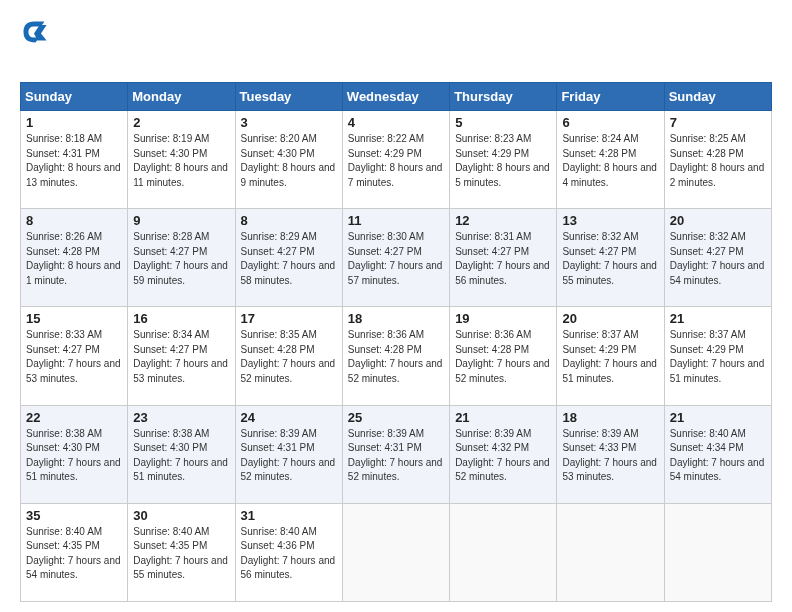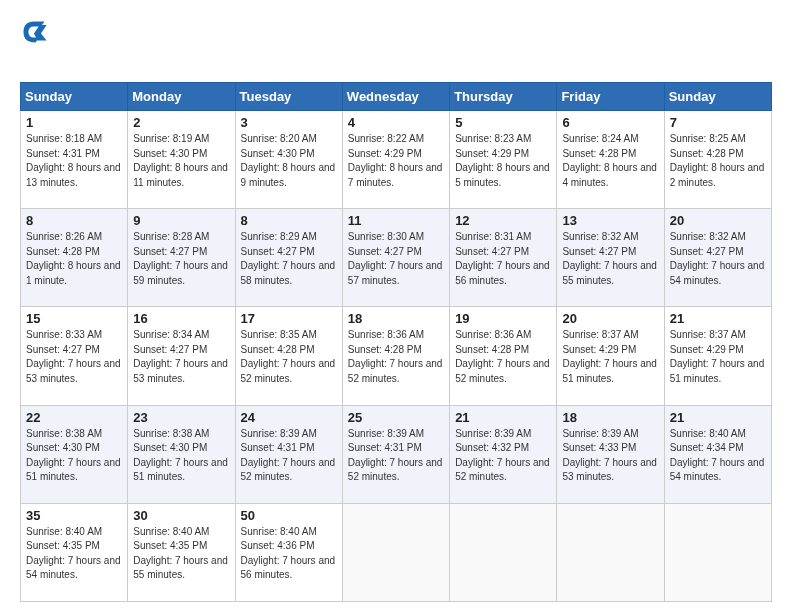--- a/index.html
+++ b/index.html
@@ -259,21 +259,21 @@
         <tr>
           <td>
             <span class="day-num">35</span>
             <div class="day-info">Sunrise: 8:40 AM<br>Sunset: 4:35 PM<br>Daylight: 7 hours and 54 minutes.</div>
           </td>
           <td>
             <span class="day-num">30</span>
             <div class="day-info">Sunrise: 8:40 AM<br>Sunset: 4:35 PM<br>Daylight: 7 hours and 55 minutes.</div>
           </td>
           <td>
-            <span class="day-num">50</span>
+            <span class="day-num">31</span>
             <div class="day-info">Sunrise: 8:40 AM<br>Sunset: 4:36 PM<br>Daylight: 7 hours and 56 minutes.</div>
           </td>
           <td class="empty-cell"></td>
           <td class="empty-cell"></td>
           <td class="empty-cell"></td>
           <td class="empty-cell"></td>
         </tr>
       </tbody>
   </table>
 </div>

